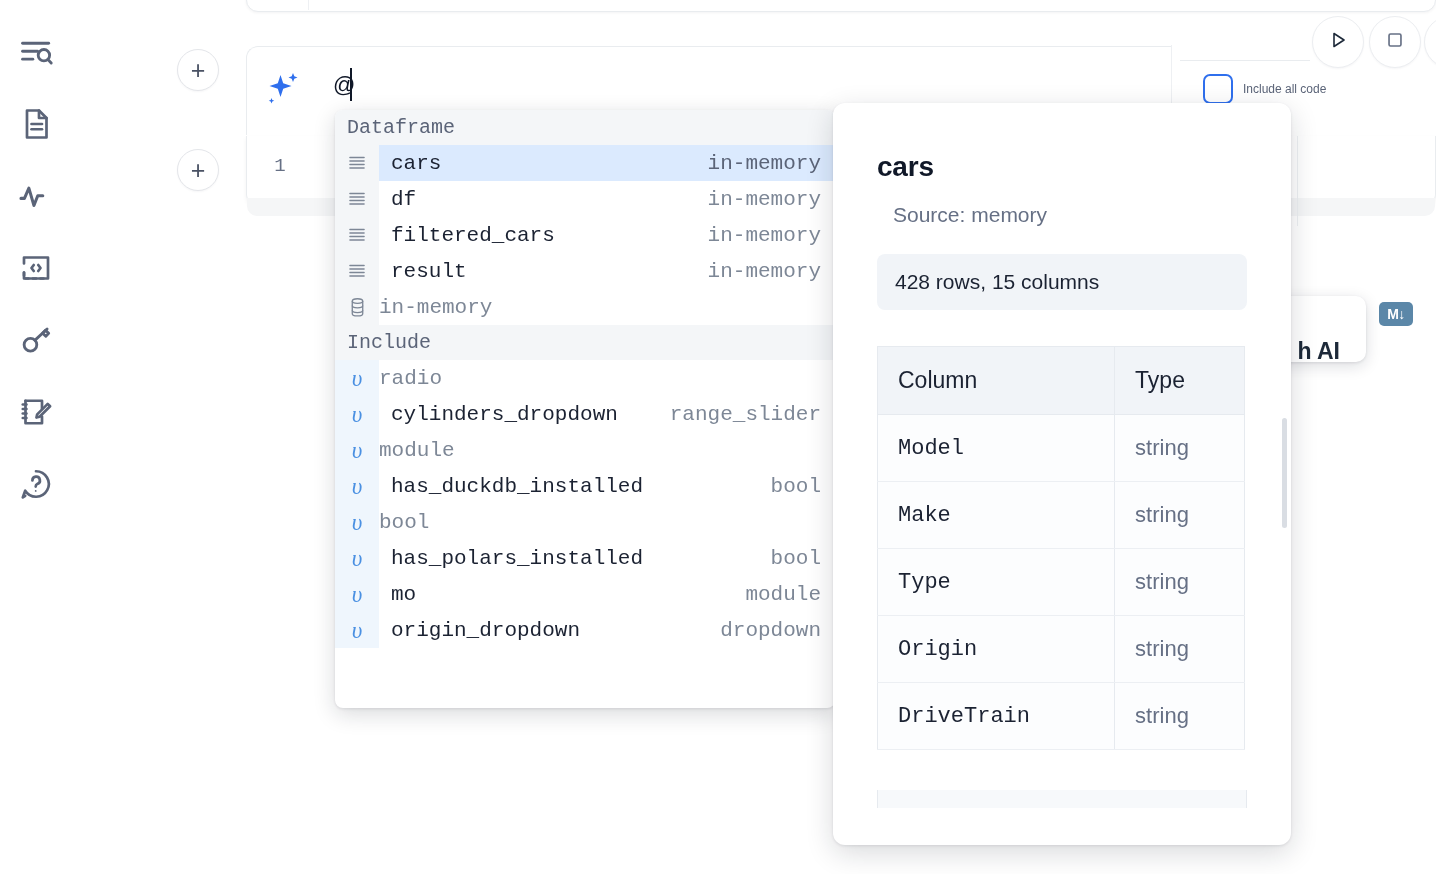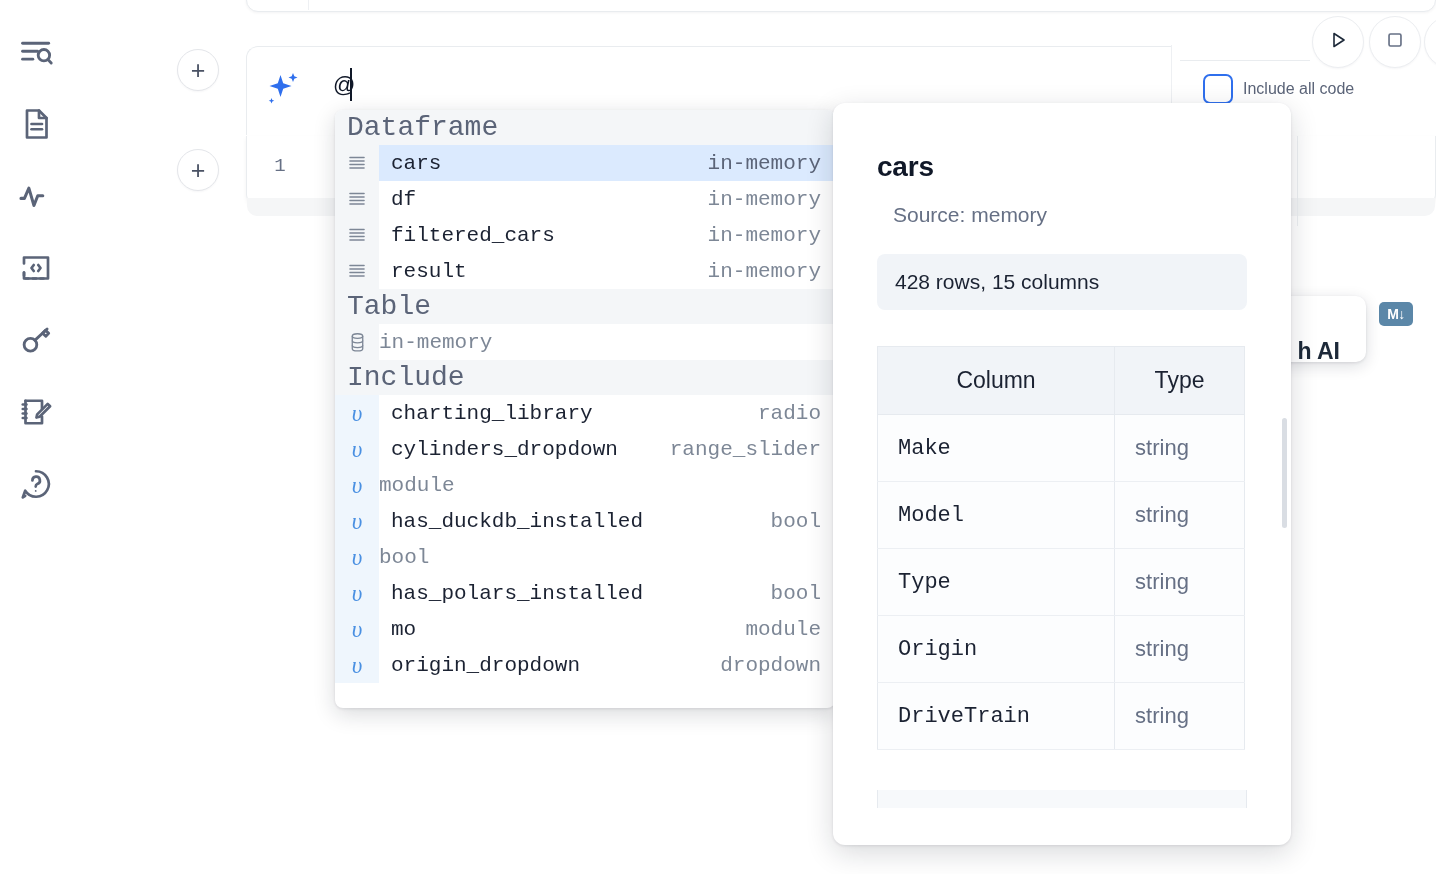--- a/index.html
+++ b/index.html
@@ -73,21 +73,21 @@
   .btn-extra { left: 1424px; top: 16px; }
 
   .include-row {
     position: absolute; left: 1203px; top: 74px; display: flex; align-items: center; gap: 10px;
   }
   .chk {
     width: 30px; height: 30px; border-radius: 7px; border: 2px solid #2f6fed; background: #fff;
     cursor: pointer;
   }
   .include-label {
-    font-size: 16px; color: #5b6478; font-family: "Liberation Sans", sans-serif; white-space: nowrap;
+    font-size: 12px; color: #5b6478; font-family: "Liberation Sans", sans-serif; white-space: nowrap;
   }
 
   
   .code-cell {
     position: absolute; left: 246px; top: 136px; width: 1190px; height: 70px;
     background: #ffffff; border: 1px solid #e9ecef; border-top: none;
     border-radius: 0 0 12px 12px;
     box-shadow: 0 2px 4px rgba(16,24,40,0.05);
   }
   .code-shadow {
@@ -128,21 +128,21 @@
   
   .ac {
     position: absolute; left: 335px; top: 110px; width: 500px; height: 598px;
     background: #ffffff; border-radius: 8px; overflow: hidden;
     box-shadow: 0 6px 22px rgba(16,24,40,0.16), 0 1px 3px rgba(16,24,40,0.10);
     z-index: 40;
   }
   .ac-section {
     height: 35px; background: #f4f6f8; display: flex; align-items: center;
     padding-left: 12px; font-family: "Liberation Mono", monospace;
-    font-size: 28px; color: #5b6478;
+    font-size: 20px; color: #5b6478;
   }
   .ac-row {
     height: 36px; display: flex; align-items: center;
     font-family: "Liberation Mono", monospace; font-size: 21px; cursor: pointer;
     background: #ffffff;
   }
   .ac-row.selected { background: #dbeafe; }
   .ac-row .ic {
     width: 44px; flex: 0 0 44px; display: flex; align-items: center; justify-content: center;
     background: #f4f6f8; height: 36px; color: #7d8796;
@@ -173,21 +173,21 @@
   .doc-stats {
     margin-top: 27px; background: #f1f4f8; border-radius: 8px;
     padding: 16px 18px; font-size: 21px; color: #1b2232;
     font-family: "Liberation Sans", sans-serif;
   }
   .doc-table {
     margin-top: 36px; width: 368px; border-collapse: collapse;
     border: 1px solid #e6eaef; border-radius: 4px;
   }
   .doc-table th {
-    background: #f1f4f8; text-align: center; padding: 20px 20px;
+    background: #f1f4f8; text-align: left; padding: 20px 20px;
     font-size: 23px; font-weight: normal; color: #1b2232;
     font-family: "Liberation Sans", sans-serif;
     border-right: 1px solid #e6eaef; border-bottom: 1px solid #e6eaef;
   }
   .doc-table th:last-child { border-right: none; }
   .doc-table td {
     padding: 20px 20px; font-size: 22px; border-bottom: 1px solid #eceff3;
     background: #fcfdfe;
   }
   .doc-table td.col {
@@ -412,38 +412,36 @@
           <svg width="20" height="20" viewBox="0 0 20 20" fill="none" stroke="currentColor" stroke-width="1.6" stroke-linecap="round">
             <line x1="3" y1="4.5" x2="17" y2="4.5"></line>
             <line x1="3" y1="8" x2="17" y2="8"></line>
             <line x1="3" y1="11.5" x2="17" y2="11.5"></line>
             <line x1="3" y1="15" x2="17" y2="15"></line>
           </svg>
         </span>
         <span class="nm">result</span>
         <span class="ty">in-memory</span>
       </div>
-      <div class="ac-section">Table</div>
       <div class="ac-row">
         <span class="ic">
           <svg width="19" height="21" viewBox="0 0 20 22" fill="none" stroke="currentColor" stroke-width="1.4">
             <ellipse cx="10" cy="4.2" rx="5.5" ry="2.4"></ellipse>
             <path d="M4.5 4.2v13.3c0 1.35 2.46 2.4 5.5 2.4s5.5-1.05 5.5-2.4V4.2"></path>
             <path d="M4.5 9c0 1.35 2.46 2.4 5.5 2.4S15.5 10.35 15.5 9"></path>
             <path d="M4.5 14c0 1.35 2.46 2.4 5.5 2.4s5.5-1.05 5.5-2.4"></path>
           </svg>
         </span>
         <span class="ty">in-memory</span>
       </div>
       <div class="ac-section">Include</div>
       <div class="ac-row var">
         <span class="ic">
           <span style="font-family:'Liberation Serif',serif;font-style:italic;font-size:23px;line-height:1;">υ</span>
         </span>
-        <span class="nm">charting_library</span>
         <span class="ty">radio</span>
       </div>
       <div class="ac-row var">
         <span class="ic">
           <span style="font-family:'Liberation Serif',serif;font-style:italic;font-size:23px;line-height:1;">υ</span>
         </span>
         <span class="nm">cylinders_dropdown</span>
         <span class="ty">range_slider</span>
       </div>
       <div class="ac-row var">
@@ -495,25 +493,25 @@
       <div class="doc-stats">428 rows, 15 columns</div>
       <table class="doc-table" id="doc-table">
           <thead>
             <tr>
               <th>Column</th>
               <th>Type</th>
             </tr>
           </thead>
           <tbody>
             <tr>
-              <td class="col">Make</td>
+              <td class="col">Model</td>
               <td class="typ">string</td>
             </tr>
             <tr>
-              <td class="col">Model</td>
+              <td class="col">Make</td>
               <td class="typ">string</td>
             </tr>
             <tr>
               <td class="col">Type</td>
               <td class="typ">string</td>
             </tr>
             <tr>
               <td class="col">Origin</td>
               <td class="typ">string</td>
             </tr>

